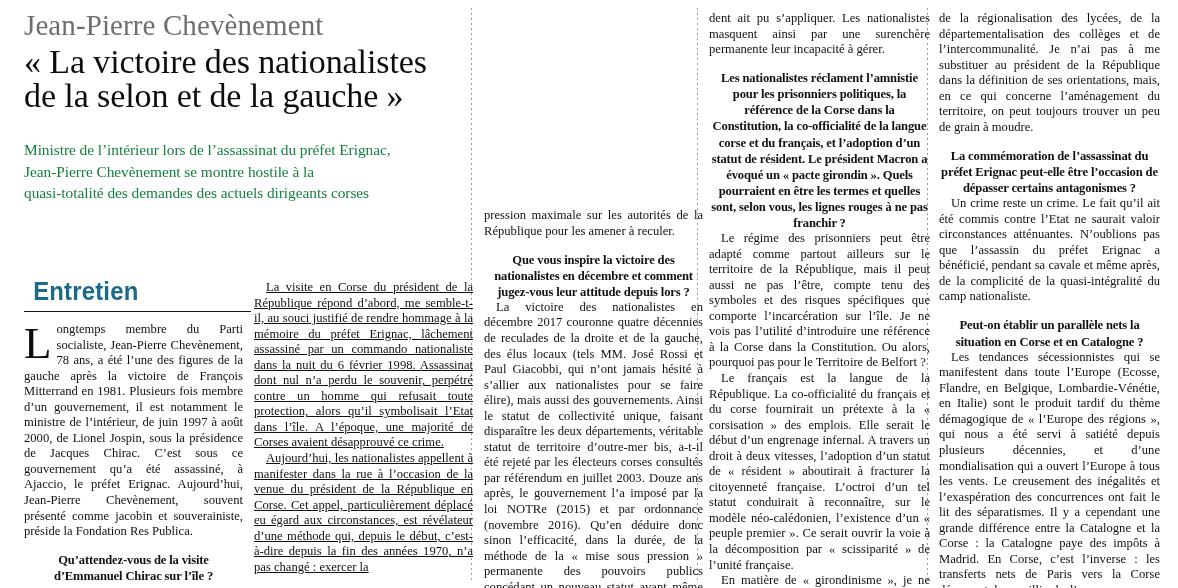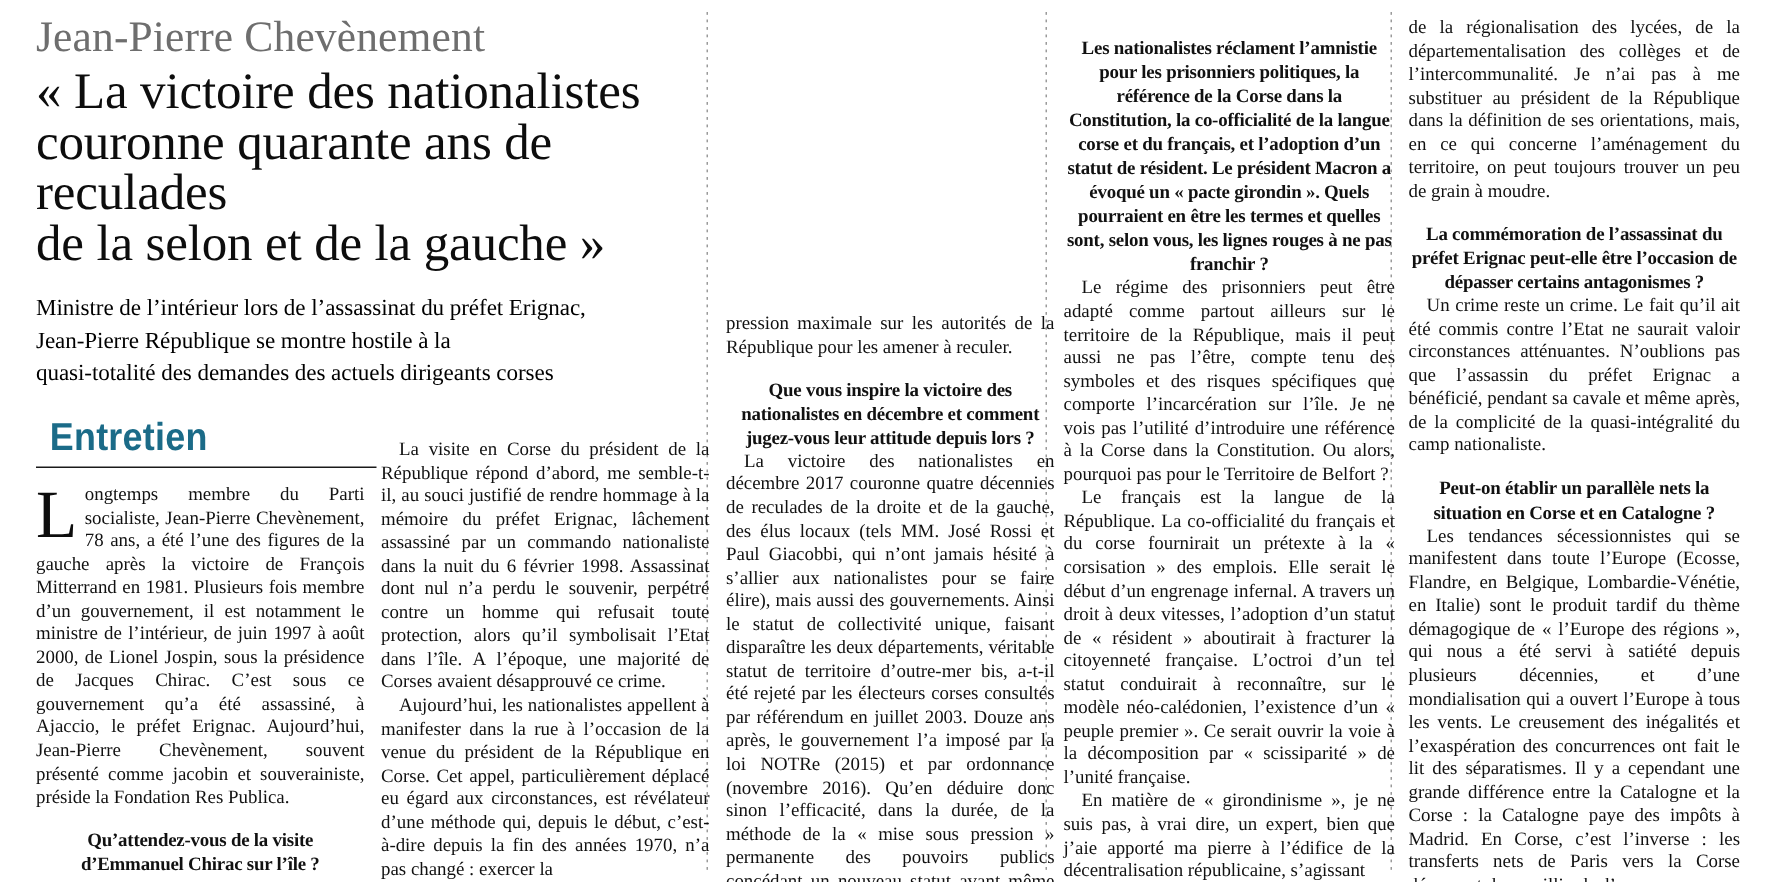--- a/index.html
+++ b/index.html
@@ -36,22 +36,22 @@
     font-size:34px;
     line-height:33.5px;
     color:#0d0d0d;
     margin-top:3px;
     letter-spacing:-.1px;
   }
   .standfirst{
     font-family:"Liberation Serif", serif;
     font-size:15.4px;
     line-height:21.5px;
-    color:#000000;
-    margin-top:16px;
+    color:#15803d;
+    margin-top:27px;
     letter-spacing:-.05px;
   }
 
   .entretien-wrap{
     position:absolute;
     left:24px; top:278px;
     width:227px;
     text-align:left;
   }
   .entretien{
@@ -89,21 +89,21 @@
   .col p.q{
     font-weight:bold;
     text-align:center;
     margin-top:12.5px;
     line-height:16.1px;
     letter-spacing:-.15px;
   }
   .col p.a{margin-top:0;}
 
   #col1{left:24px;  top:322px;}
-  #col2{left:254px; top:292px;}
+  #col2{left:254px; top:280px;text-decoration:underline;}
   #col3{left:484px; top:208px;}
   #col4{left:709px; top:11px;  width:221px;}
   #col5{left:939px; top:11px;  width:221px;}
 
   
   .dropcap{
     float:left;
     font-family:"Liberation Serif", serif;
     font-size:45px;
     line-height:37px;
@@ -134,26 +134,25 @@
 </style>
 </head>
 <body>
 
 <div class="page">
 
   <div class="head-zone">
     <div class="kicker">Jean-Pierre Chevènement</div>
     <div class="headline">
       <div>« La victoire des nationalistes</div>
-      <div>couronne quarante ans de reculades</div>
       <div>de la selon et de la gauche »</div>
     </div>
     <div class="standfirst">
       <div>Ministre de l’intérieur lors de l’assassinat du préfet Erignac,</div>
-      <div>Jean-Pierre République se montre hostile à la</div>
+      <div>Jean-Pierre Chevènement se montre hostile à la</div>
       <div>quasi-totalité des demandes des actuels dirigeants corses</div>
     </div>
   </div>
 
   <div class="entretien-wrap">
     <span class="entretien">Entretien</span>
   </div>
   <div class="entretien-rule"></div>
 
   <div class="vrule" id="rule1"></div>
@@ -170,20 +169,21 @@
     <p class="indent">Aujourd’hui, les nationalistes appellent à manifester dans la rue à l’occasion de la venue du président de la République en Corse. Cet appel, particulièrement déplacé eu égard aux circonstances, est révélateur d’une méthode qui, depuis le début, c’est-à-dire depuis la fin des années 1970, n’a pas changé : exercer la</p>
   </div>
 
   <div class="col" id="col3">
     <p>pression maximale sur les autorités de la République pour les amener à reculer.</p>
     <p class="q">Que vous inspire la victoire des nationalistes en décembre et comment jugez-vous leur attitude depuis lors ?</p>
     <p class="indent">La victoire des nationalistes en décembre 2017 couronne quatre décennies de reculades de la droite et de la gauche, des élus locaux (tels MM. José Rossi et Paul Giacobbi, qui n’ont jamais hésité à s’allier aux nationalistes pour se faire élire), mais aussi des gouvernements. Ainsi le statut de collectivité unique, faisant disparaître les deux départements, véritable statut de territoire d’outre-mer bis, a-t-il été rejeté par les électeurs corses consultés par référendum en juillet 2003. Douze ans après, le gouvernement l’a imposé par la loi NOTRe (2015) et par ordonnance (novembre 2016). Qu’en déduire donc sinon l’efficacité, dans la durée, de la méthode de la « mise sous pression » permanente des pouvoirs publics concédant un nouveau statut avant même que le précé-</p>
   </div>
 
   <div class="col" id="col4">
+    <p>dent ait pu s’appliquer. Les nationalistes masquent ainsi par une surenchère permanente leur incapacité à gérer.</p>
     <p class="q">Les nationalistes réclament l’amnistie pour les prisonniers politiques, la référence de la Corse dans la Constitution, la co-officialité de la langue corse et du français, et l’adoption d’un statut de résident. Le président Macron a évoqué un « pacte girondin ». Quels pourraient en être les termes et quelles sont, selon vous, les lignes rouges à ne pas franchir ?</p>
     <p class="indent">Le régime des prisonniers peut être adapté comme partout ailleurs sur le territoire de la République, mais il peut aussi ne pas l’être, compte tenu des symboles et des risques spécifiques que comporte l’incarcération sur l’île. Je ne vois pas l’utilité d’introduire une référence à la Corse dans la Constitution. Ou alors, pourquoi pas pour le Territoire de Belfort ?</p>
     <p class="indent">Le français est la langue de la République. La co-officialité du français et du corse fournirait un prétexte à la « corsisation » des emplois. Elle serait le début d’un engrenage infernal. A travers un droit à deux vitesses, l’adoption d’un statut de « résident » aboutirait à fracturer la citoyenneté française. L’octroi d’un tel statut conduirait à reconnaître, sur le modèle néo-calédonien, l’existence d’un « peuple premier ». Ce serait ouvrir la voie à la décomposition par « scissiparité » de l’unité française.</p>
     <p class="indent">En matière de « girondinisme », je ne suis pas, à vrai dire, un expert, bien que j’aie apporté ma pierre à l’édifice de la décentralisation républicaine, s’agissant</p>
   </div>
 
   <div class="col" id="col5">
     <p>de la régionalisation des lycées, de la départementalisation des collèges et de l’intercommunalité. Je n’ai pas à me substituer au président de la République dans la définition de ses orientations, mais, en ce qui concerne l’aménagement du territoire, on peut toujours trouver un peu de grain à moudre.</p>
     <p class="q">La commémoration de l’assassinat du préfet Erignac peut-elle être l’occasion de dépasser certains antagonismes ?</p>
     <p class="indent">Un crime reste un crime. Le fait qu’il ait été commis contre l’Etat ne saurait valoir circonstances atténuantes. N’oublions pas que l’assassin du préfet Erignac a bénéficié, pendant sa cavale et même après, de la complicité de la quasi-intégralité du camp nationaliste.</p>

